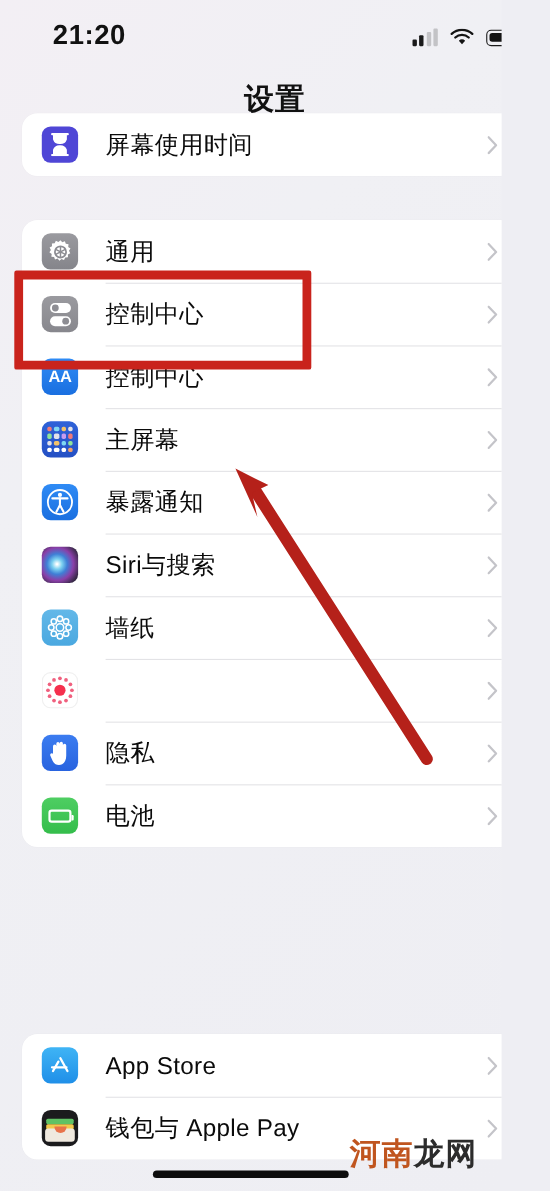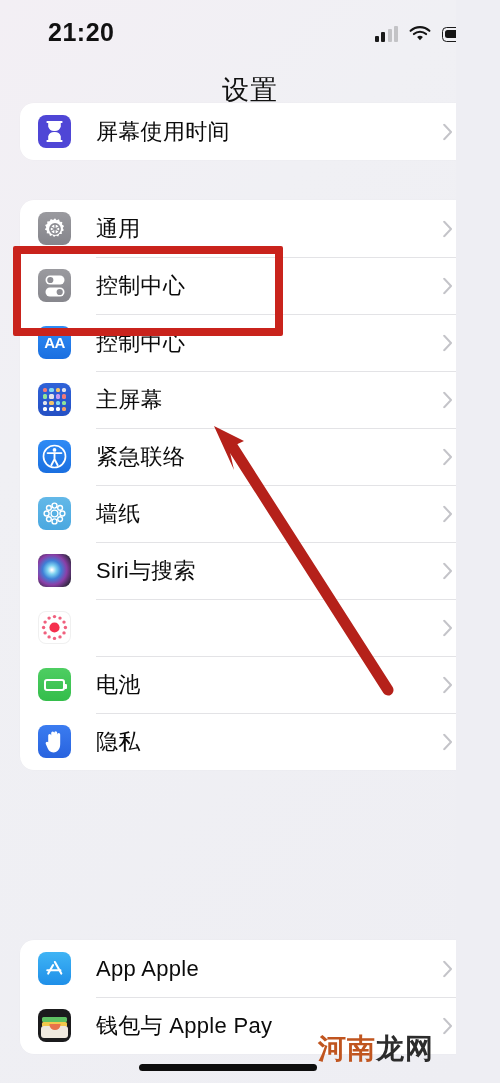--- a/index.html
+++ b/index.html
@@ -39,21 +39,21 @@
   .battery { position:relative; width:30px; height:15px; border:1.7px solid #1a1a1a;
              border-radius:4.5px; }
   .battery .fill { position:absolute; left:1.5px; top:1.5px; height:8.6px;
                    width:20px; background:#141414; border-radius:2.5px; }
   .battery .cap { position:absolute; right:-4px; top:4px; width:2.5px; height:6px;
                   background:#9a9a9e; border-radius:0 2px 2px 0; }
 
   
   .navtitle {
     position:absolute; top:72px; left:0; width:500px;
-    text-align:center; font-size:27px; font-weight:normal; color:#111;
+    text-align:center; font-size:27px; font-weight:bold; color:#111;
     letter-spacing:1px;
   }
 
   
   .card {
     position:absolute; left:20px; width:460px;
     background:#ffffff; border-radius:14px;
     box-shadow:0 0 0 0.5px rgba(0,0,0,0.02);
     overflow:hidden;
   }
@@ -288,21 +288,31 @@
 
     <div class="row">
       <span class="ico ic-access">
         <svg class="g" viewBox="0 0 25 25">
           <circle cx="12.5" cy="12.5" r="11" fill="none" stroke="#fff" stroke-width="1.7"></circle>
           <circle cx="12.5" cy="5.9" r="1.9" fill="#fff"></circle>
           <path d="M5.6 9.1 h13.8" stroke="#fff" stroke-width="1.9" stroke-linecap="round"></path>
           <path d="M12.5 9.1 v6 l-3.2 6.2 M12.5 15.1 l3.2 6.2" stroke="#fff" stroke-width="1.9" fill="none" stroke-linecap="round"></path>
         </svg>
       </span>
-      <span class="label">紧急联络</span>
+      <span class="label">暴露通知</span>
+      <span class="chev">
+        <svg viewBox="0 0 10 17" width="10" height="17">
+            <path d="M1.2 1.3 L8 8.5 L1.2 15.7" stroke="#c4c4c9" stroke-width="2" fill="none" stroke-linecap="round" stroke-linejoin="round"></path>
+          </svg>
+      </span>
+    </div>
+
+    <div class="row">
+      <span class="ico ic-siri"></span>
+      <span class="label">Siri与搜索</span>
       <span class="chev">
         <svg viewBox="0 0 10 17" width="10" height="17">
             <path d="M1.2 1.3 L8 8.5 L1.2 15.7" stroke="#c4c4c9" stroke-width="2" fill="none" stroke-linecap="round" stroke-linejoin="round"></path>
           </svg>
       </span>
     </div>
 
     <div class="row">
       <span class="ico ic-wallpaper">
         <svg class="g" viewBox="0 0 25 25">
@@ -313,30 +323,20 @@
             <circle cx="4.6" cy="12.5" r="2.5"></circle>
             <circle cx="20.4" cy="12.5" r="2.5"></circle>
             <circle cx="6.9" cy="6.9" r="2.4"></circle>
             <circle cx="18.1" cy="6.9" r="2.4"></circle>
             <circle cx="6.9" cy="18.1" r="2.4"></circle>
             <circle cx="18.1" cy="18.1" r="2.4"></circle>
           </g>
         </svg>
       </span>
       <span class="label">墙纸</span>
-      <span class="chev">
-        <svg viewBox="0 0 10 17" width="10" height="17">
-            <path d="M1.2 1.3 L8 8.5 L1.2 15.7" stroke="#c4c4c9" stroke-width="2" fill="none" stroke-linecap="round" stroke-linejoin="round"></path>
-          </svg>
-      </span>
-    </div>
-
-    <div class="row">
-      <span class="ico ic-siri"></span>
-      <span class="label">Siri与搜索</span>
       <span class="chev">
         <svg viewBox="0 0 10 17" width="10" height="17">
             <path d="M1.2 1.3 L8 8.5 L1.2 15.7" stroke="#c4c4c9" stroke-width="2" fill="none" stroke-linecap="round" stroke-linejoin="round"></path>
           </svg>
       </span>
     </div>
 
 
 
     <div class="row">
@@ -360,58 +360,58 @@
         </svg>
       </span>
       <span class="chev">
         <svg viewBox="0 0 10 17" width="10" height="17">
             <path d="M1.2 1.3 L8 8.5 L1.2 15.7" stroke="#c4c4c9" stroke-width="2" fill="none" stroke-linecap="round" stroke-linejoin="round"></path>
           </svg>
       </span>
     </div>
 
     <div class="row">
-      <span class="ico ic-battery">
-        <span class="bb"></span>
-      </span>
-      <span class="label">电池</span>
-      <span class="chev">
-        <svg viewBox="0 0 10 17" width="10" height="17">
-            <path d="M1.2 1.3 L8 8.5 L1.2 15.7" stroke="#c4c4c9" stroke-width="2" fill="none" stroke-linecap="round" stroke-linejoin="round"></path>
-          </svg>
-      </span>
-    </div>
-
-    <div class="row">
       <span class="ico ic-privacy">
         <svg class="g" viewBox="0 0 21 23">
           <path d="M4.2 12.6 V5.4 a1.5 1.5 0 0 1 3 0 V11 V3.1 a1.5 1.5 0 0 1 3 0 V11 V2.8 a1.5 1.5 0 0 1 3 0 V11 V4.6 a1.5 1.5 0 0 1 3 0 V14 c0 5 -2.6 8.4 -6.6 8.4 c-3.6 0 -5.2 -2.3 -6.4 -5.2 l-1.5 -3.4 a1.5 1.5 0 0 1 2.5 -1.5 Z" fill="#fff"></path>
         </svg>
       </span>
       <span class="label">隐私</span>
+      <span class="chev">
+        <svg viewBox="0 0 10 17" width="10" height="17">
+            <path d="M1.2 1.3 L8 8.5 L1.2 15.7" stroke="#c4c4c9" stroke-width="2" fill="none" stroke-linecap="round" stroke-linejoin="round"></path>
+          </svg>
+      </span>
+    </div>
+
+    <div class="row">
+      <span class="ico ic-battery">
+        <span class="bb"></span>
+      </span>
+      <span class="label">电池</span>
       <span class="chev">
         <svg viewBox="0 0 10 17" width="10" height="17">
             <path d="M1.2 1.3 L8 8.5 L1.2 15.7" stroke="#c4c4c9" stroke-width="2" fill="none" stroke-linecap="round" stroke-linejoin="round"></path>
           </svg>
       </span>
     </div>
   </div>
 
   <div class="card" id="card-store">
     <div class="row">
       <span class="ico ic-appstore">
         <svg class="g" viewBox="0 0 23 23">
           <g stroke="#fff" stroke-width="2.1" stroke-linecap="round" fill="none">
             <path d="M5.2 16.6 L10.1 8.1"></path>
             <path d="M11.9 5 L18.3 16.6"></path>
             <path d="M4.3 13.3 h13.1"></path>
           </g>
         </svg>
       </span>
-      <span class="label">App Apple</span>
+      <span class="label">App Store</span>
       <span class="chev">
         <svg viewBox="0 0 10 17" width="10" height="17">
             <path d="M1.2 1.3 L8 8.5 L1.2 15.7" stroke="#c4c4c9" stroke-width="2" fill="none" stroke-linecap="round" stroke-linejoin="round"></path>
           </svg>
       </span>
     </div>
     <div class="row">
       <span class="ico ic-wallet">
         <span class="card1"></span>
           <span class="card2"></span>

